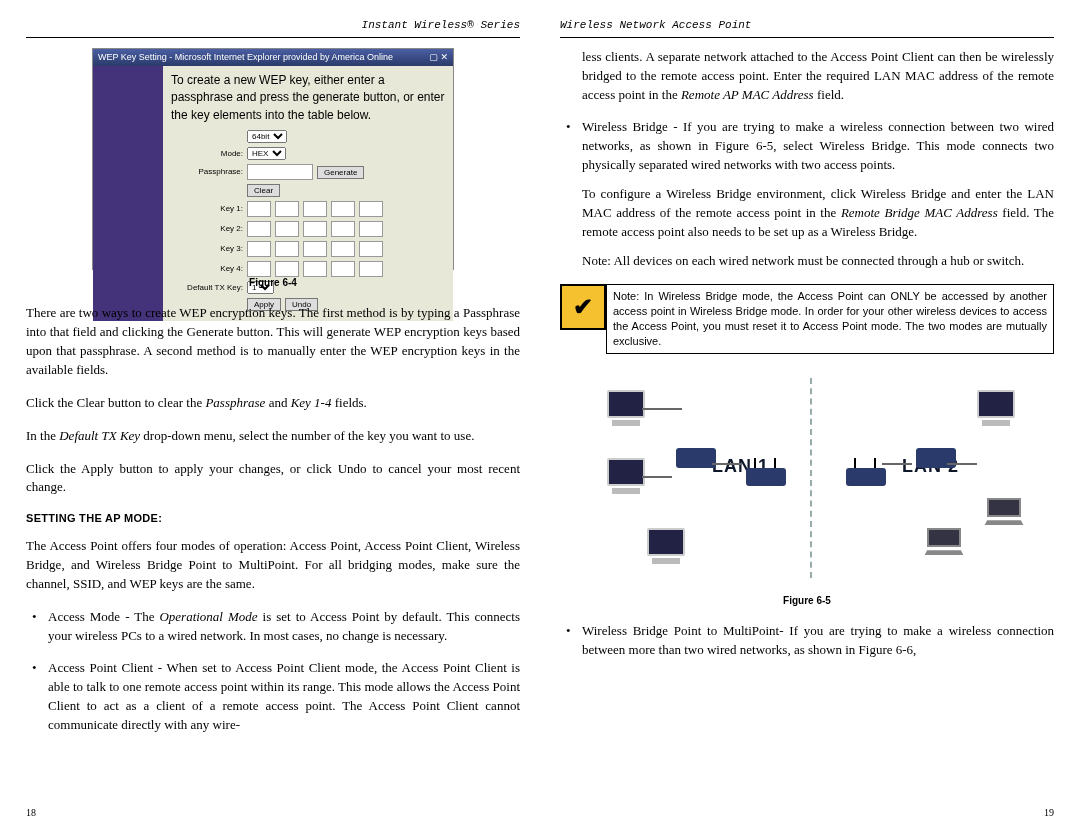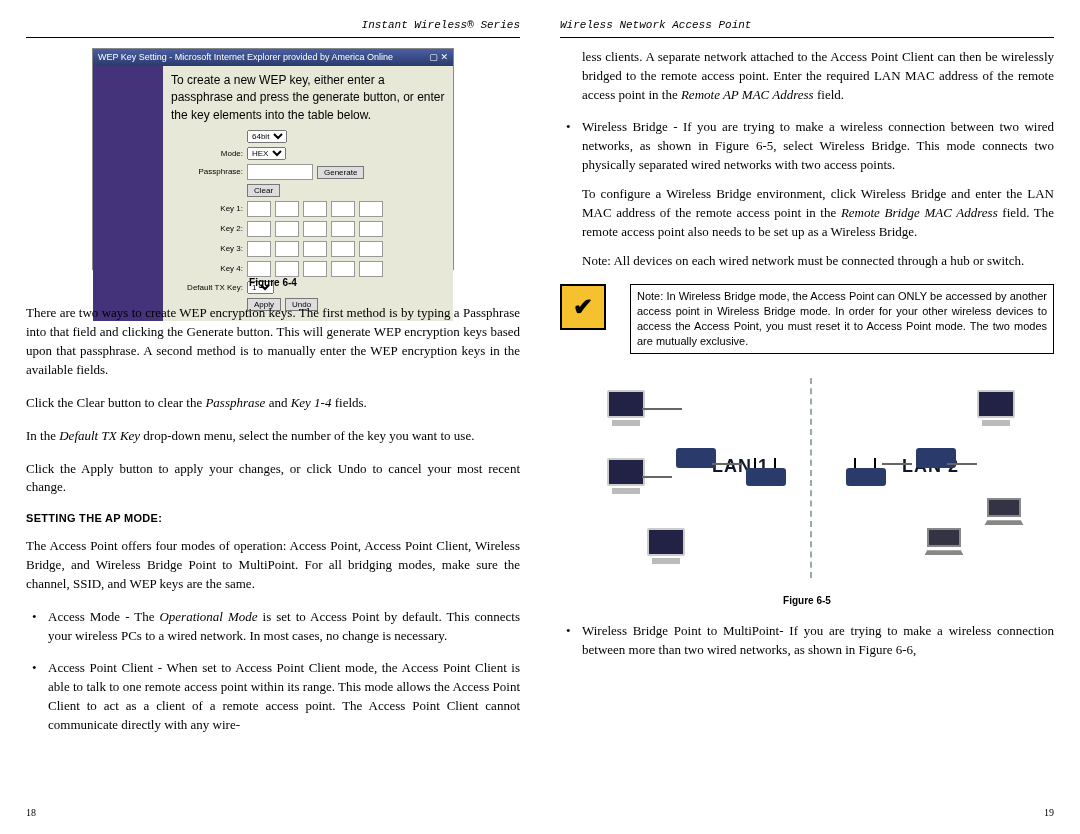--- a/index.html
+++ b/index.html
@@ -103,21 +103,21 @@
   .wep-row { display: flex; align-items:center; margin-bottom:4px; gap:4px;}
   .wep-row label { width:72px; text-align:right; font-size:8px;}
   .wep-row input { width:18px; height:12px; font-size:8px; border:1px solid #999;}
   .wep-row .wide { width:60px;}
   .wep-row select { font-size:8px; }
   .wep-btn { font-size:8px; padding:1px 6px; border:1px solid #777; background:#ddd;}
 
   
   .warn {
     display: flex;
-    gap: 24px;
+    gap: 0;
     margin: 8px 0 14px 0;
   }
   .warn-icon {
     width: 42px; height: 42px;
     background: #f6c12f;
     border: 2px solid #000;
     display:flex; align-items:center; justify-content:center;
     position:relative;
   }
   .warn-icon::before {

